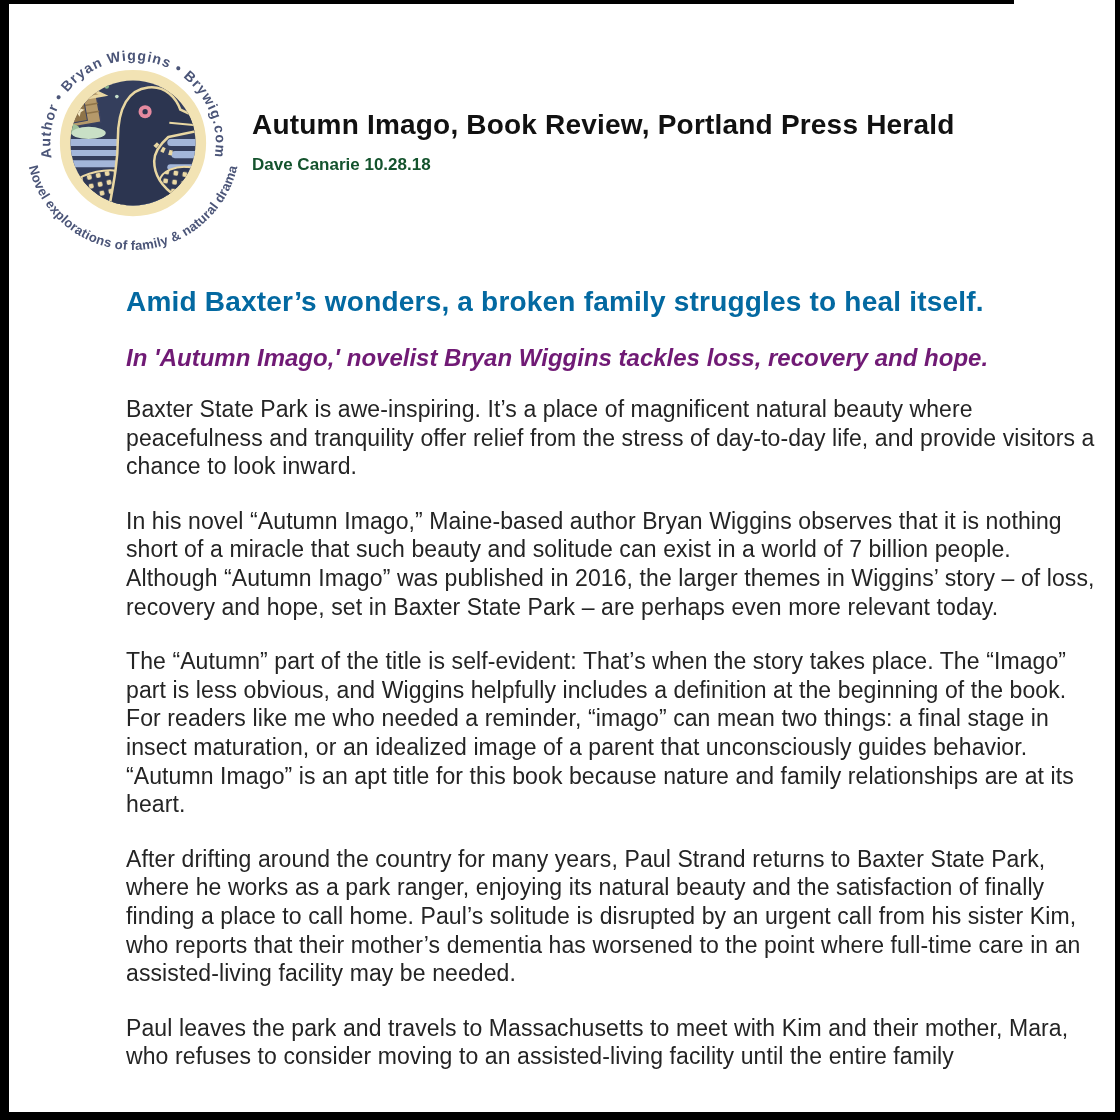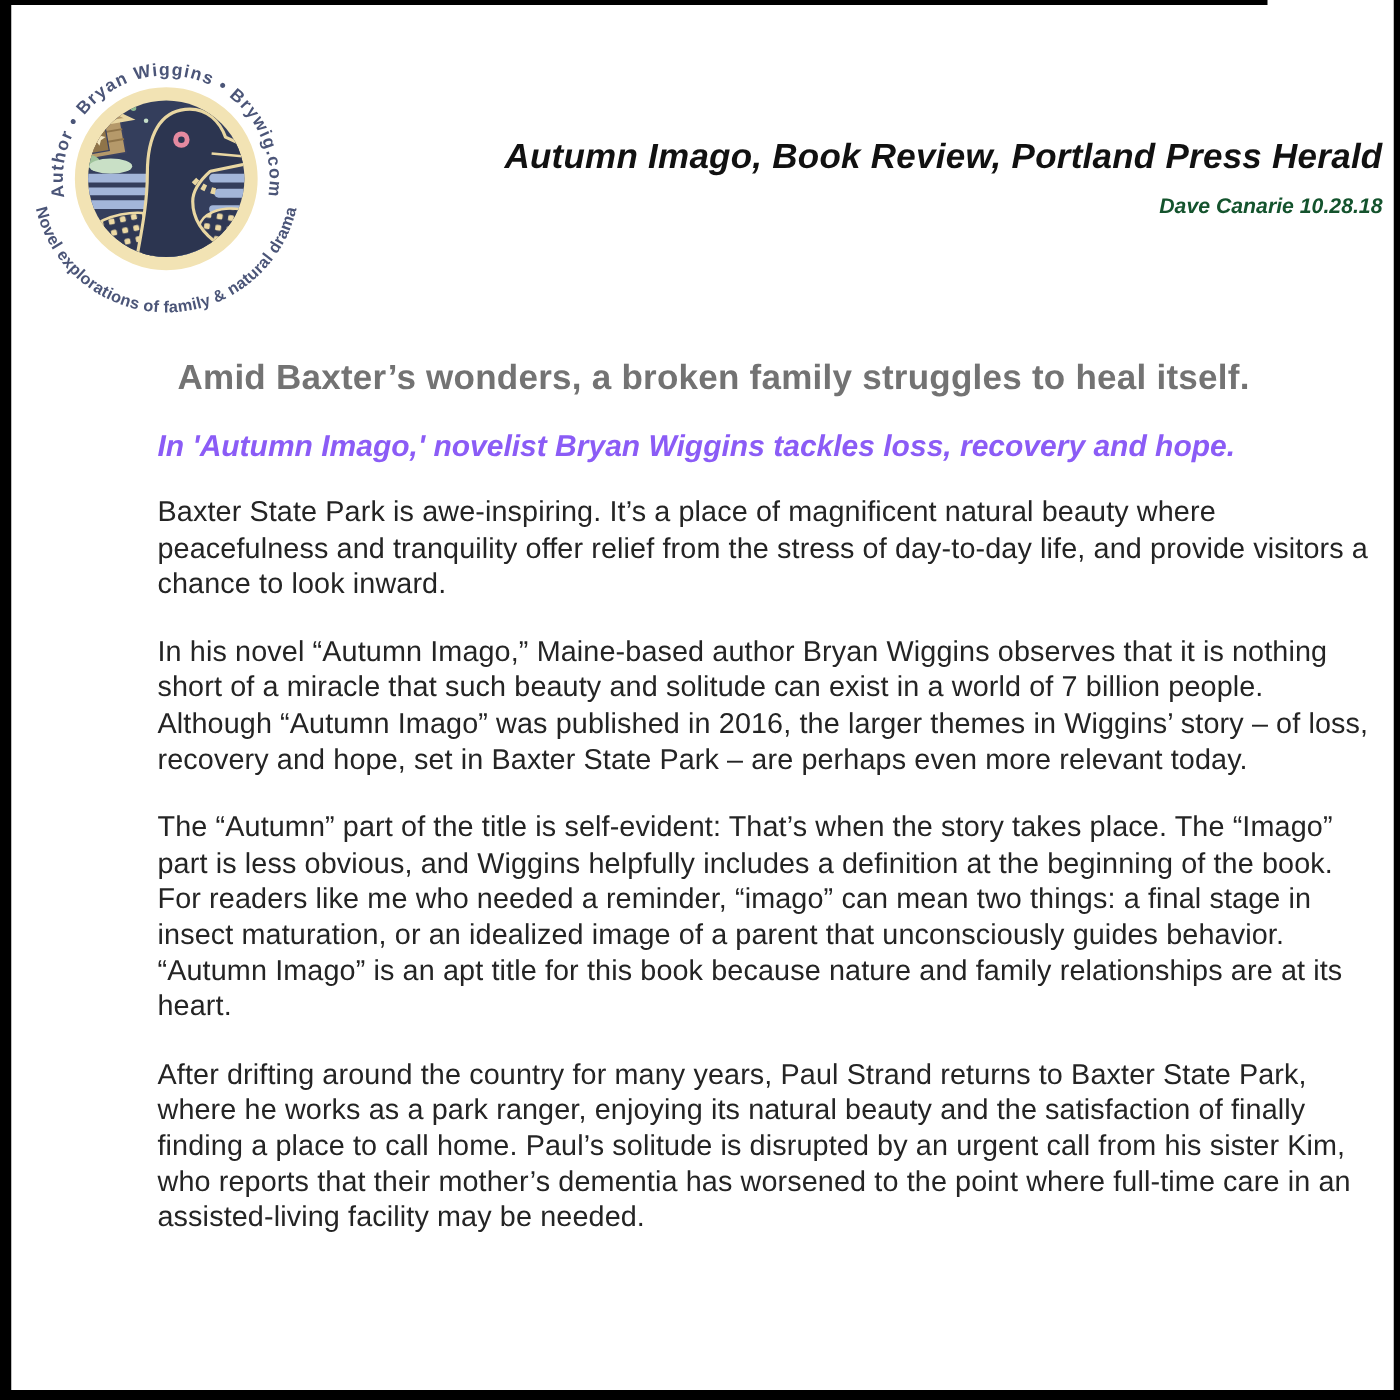--- a/index.html
+++ b/index.html
@@ -22,22 +22,21 @@
   .logo-wrap {
     position: absolute;
     left: 16px; top: 26px;
     width: 234px; height: 234px;
   }
   .logo-wrap svg { width: 100%; height: 100%; display: block; }
 
   .header-text {
     position: absolute;
     left: 252px; right: 14px; top: 108px;
-    text-align: right;
-    font-style: italic;
+    text-align: left;
   }
   .doc-title {
     font-size: 28px;
     font-weight: bold;
     color: #111111;
     line-height: 34px;
     letter-spacing: 0.2px;
   }
   .doc-byline {
     margin-top: 13px;
@@ -48,31 +47,30 @@
 
   .article {
     position: absolute;
     left: 126px;
     top: 285px;
     width: 978px;
   }
   .headline {
     font-size: 28px;
     font-weight: bold;
-    color: #737373;
+    color: #0369a1;
     line-height: 34px;
     letter-spacing: 0.2px;
-    margin-left: 16px;
   }
   .subheadline {
     margin-top: 24px;
     font-size: 24px;
     font-weight: bold;
     font-style: italic;
-    color: #8b5cf6;
+    color: #701a75;
     line-height: 30px;
   }
   .body-copy p {
     font-size: 23px;
     line-height: 28.6px;
     color: #242424;
     margin-top: 26px;
     letter-spacing: 0.1px;
   }
   .body-copy p:first-child { margin-top: 22px; }
@@ -194,20 +192,21 @@
   </div>
 
   <div class="article">
     <div class="headline">Amid Baxter’s wonders, a broken family struggles to heal itself.</div>
     <div class="subheadline">In 'Autumn Imago,' novelist Bryan Wiggins tackles loss, recovery and hope.</div>
     <div class="body-copy">
       <p>Baxter State Park is awe-inspiring. It’s a place of magnificent natural beauty where peacefulness and tranquility offer relief from the stress of day-to-day life, and provide visitors a chance to look inward.</p>
       <p>In his novel “Autumn Imago,” Maine-based author Bryan Wiggins observes that it is nothing short of a miracle that such beauty and solitude can exist in a world of 7 billion people. Although “Autumn Imago” was published in 2016, the larger themes in Wiggins’ story – of loss, recovery and hope, set in Baxter State Park – are perhaps even more relevant today.</p>
       <p>The “Autumn” part of the title is self-evident: That’s when the story takes place. The “Imago” part is less obvious, and Wiggins helpfully includes a definition at the beginning of the book. For readers like me who needed a reminder, “imago” can mean two things: a final stage in insect maturation, or an idealized image of a parent that unconsciously guides behavior. “Autumn Imago” is an apt title for this book because nature and family relationships are at its heart.</p>
       <p>After drifting around the country for many years, Paul Strand returns to Baxter State Park, where he works as a park ranger, enjoying its natural beauty and the satisfaction of finally finding a place to call home. Paul’s solitude is disrupted by an urgent call from his sister Kim, who reports that their mother’s dementia has worsened to the point where full-time care in an assisted-living facility may be needed.</p>
+      <p>Paul leaves the park and travels to Massachusetts to meet with Kim and their mother, Mara, who refuses to consider moving to an assisted-living facility until the entire family</p>
     </div>
   </div>
 
   <div class="frame-left"></div>
   <div class="frame-right"></div>
   <div class="frame-top"></div>
   <div class="frame-bottom"></div>
 </div>
 
 </body></html>

